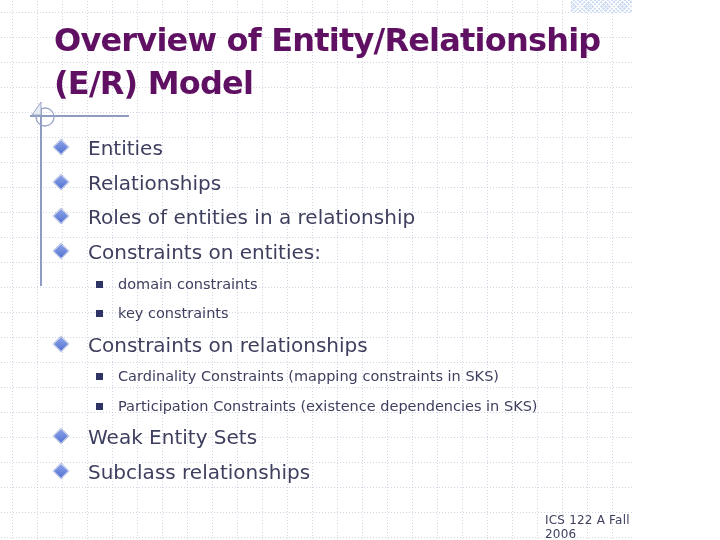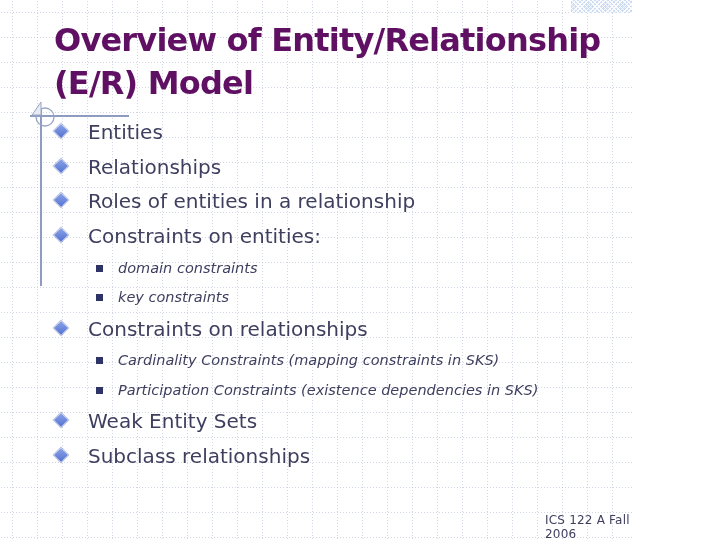--- a/index.html
+++ b/index.html
@@ -34,23 +34,23 @@
   .left-vline{position:absolute;left:40px;top:108px;width:2px;height:178px;background:#8e9cc1;}
   .h-line{position:absolute;left:30px;top:115px;width:99px;height:2px;background:#8e9cc1;}
   .compass{position:absolute;left:28px;top:98px;width:36px;height:36px;}
 
   .title{
     position:absolute;left:54px;top:19px;width:640px;
     font-size:32px;line-height:43px;font-weight:700;letter-spacing:-0.8px;
     color:#601062;
   }
 
-  .row{position:absolute;white-space:nowrap;color:#3e3f5e;}
+  .row{position:absolute;white-space:nowrap;color:#3e3f5e;margin-top:16px;}
   .row.l1{left:88px;font-size:20px;line-height:23px;}
-  .row.l2{left:118px;font-size:14.5px;line-height:17px;font-style:italic;}
+  .row.l2{left:118px;font-size:14.5px;line-height:17px;}
 
   .bullet{position:absolute;display:block;}
   .l1 .bullet{
     left:-32px;top:5px;width:10px;height:10px;
     background:linear-gradient(135deg,#8ea4e8 0%,#5272d2 100%);
     transform:rotate(45deg);
     box-shadow:0 0 0 1px rgba(60,79,158,.35);
   }
   .l2 .bullet{left:-22px;top:5px;width:7px;height:7px;background:#2e3566;}
 

